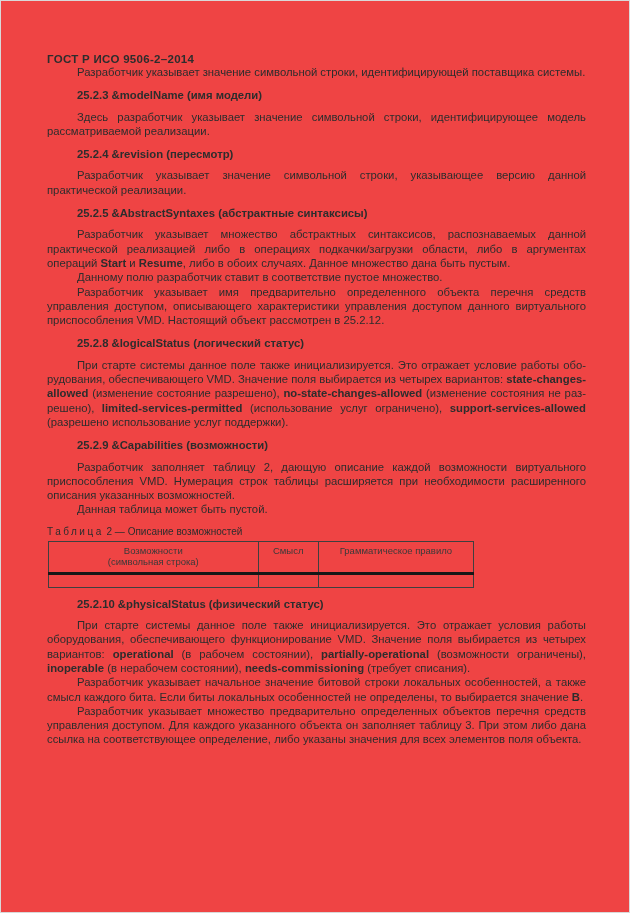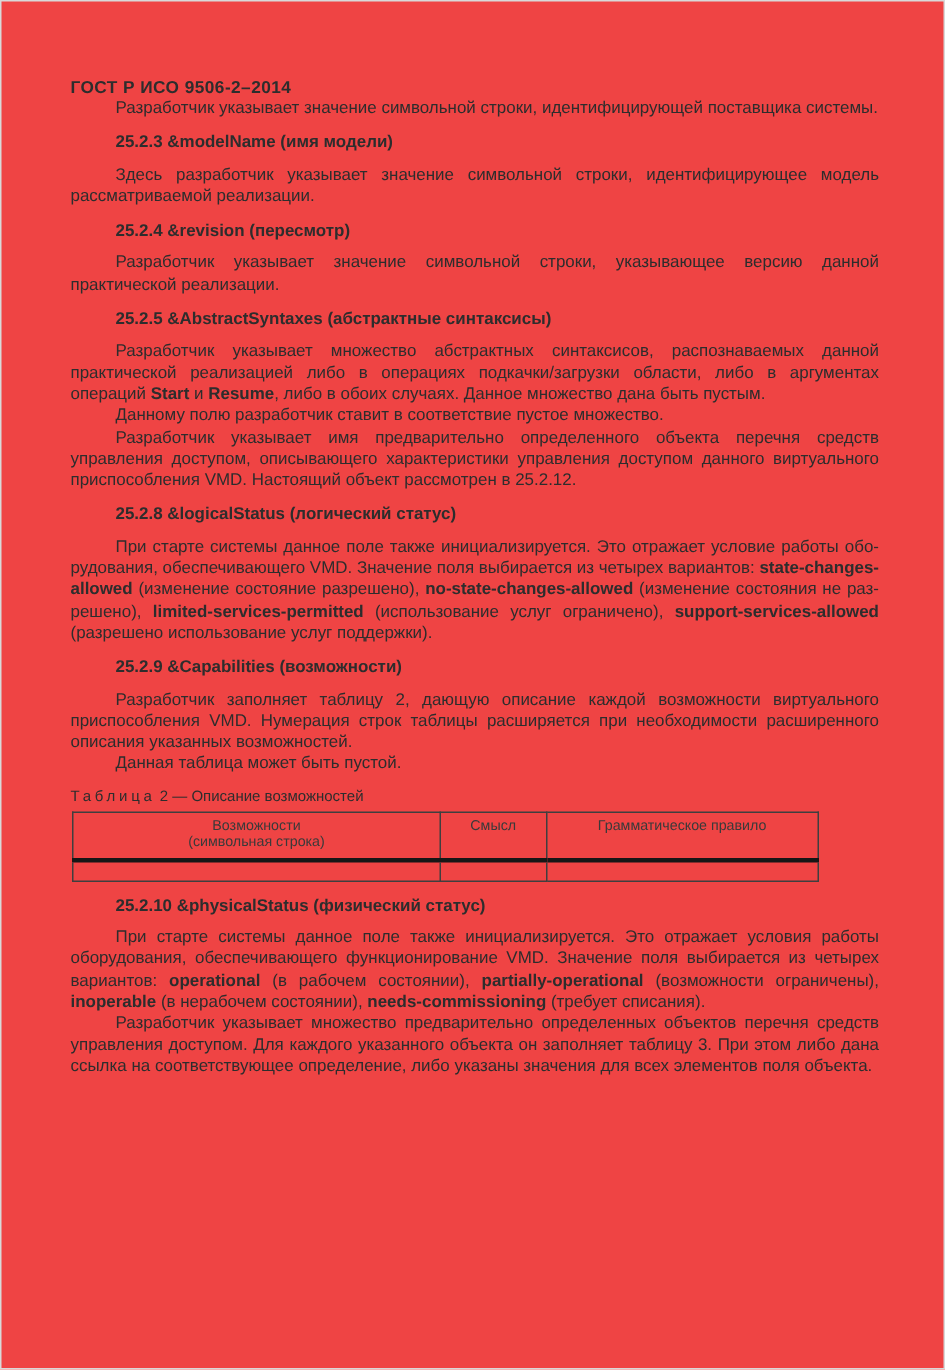--- a/index.html
+++ b/index.html
@@ -47,21 +47,21 @@
     text-indent: 30px;
   }
   .para .b { font-weight: bold; }
   .tcaption {
     font-size: 10px;
     margin: 9px 0 3px 0;
     line-height: 12px;
   }
   .tcaption .spaced { letter-spacing: 2.5px; }
   table.t2 {
-    width: 498px;
+    width: 426px;
     margin-left: 1px;
     border-collapse: collapse;
     table-layout: fixed;
     margin-bottom: 8px;
   }
   table.t2 th {
     border: 1px solid #3f3f3f;
     border-bottom: 3px solid #161616;
     font-weight: normal;
     font-size: 9.5px;
@@ -123,16 +123,17 @@
         <tbody>
           <tr>
             <td></td>
             <td></td>
             <td></td>
           </tr>
         </tbody>
       </table>
       <div class="heading">25.2.10 &amp;physicalStatus (физический статус)</div>
       <p class="para"><span>При старте системы данное поле также инициализируется. Это отражает условия работы обору­дования, обеспечивающего функционирование VMD. Значение поля выбирается из четырех вариантов: </span><span class="b">operational</span><span> (в рабочем состоянии), </span><span class="b">partially-operational</span><span> (возможности ограничены), </span><span class="b">inoperable</span><span> (в не­рабочем состоянии), </span><span class="b">needs-commissioning</span><span> (требует списания).</span></p>
+      <p class="para"><span>Разработчик указывает начальное значение битовой строки локальных особенностей, а также смысл каждого бита. Если биты локальных особенностей не определены, то выбирается значение </span><span class="b">B</span><span>.</span></p>
       <p class="para"><span>Разработчик указывает множество предварительно определенных объектов перечня средств управления доступом. Для каждого указанного объекта он заполняет таблицу 3. При этом либо дана ссылка на соответствующее определение, либо указаны значения для всех элементов поля объекта.</span></p>
     </div>
 
 </div>
 
 </body></html>

